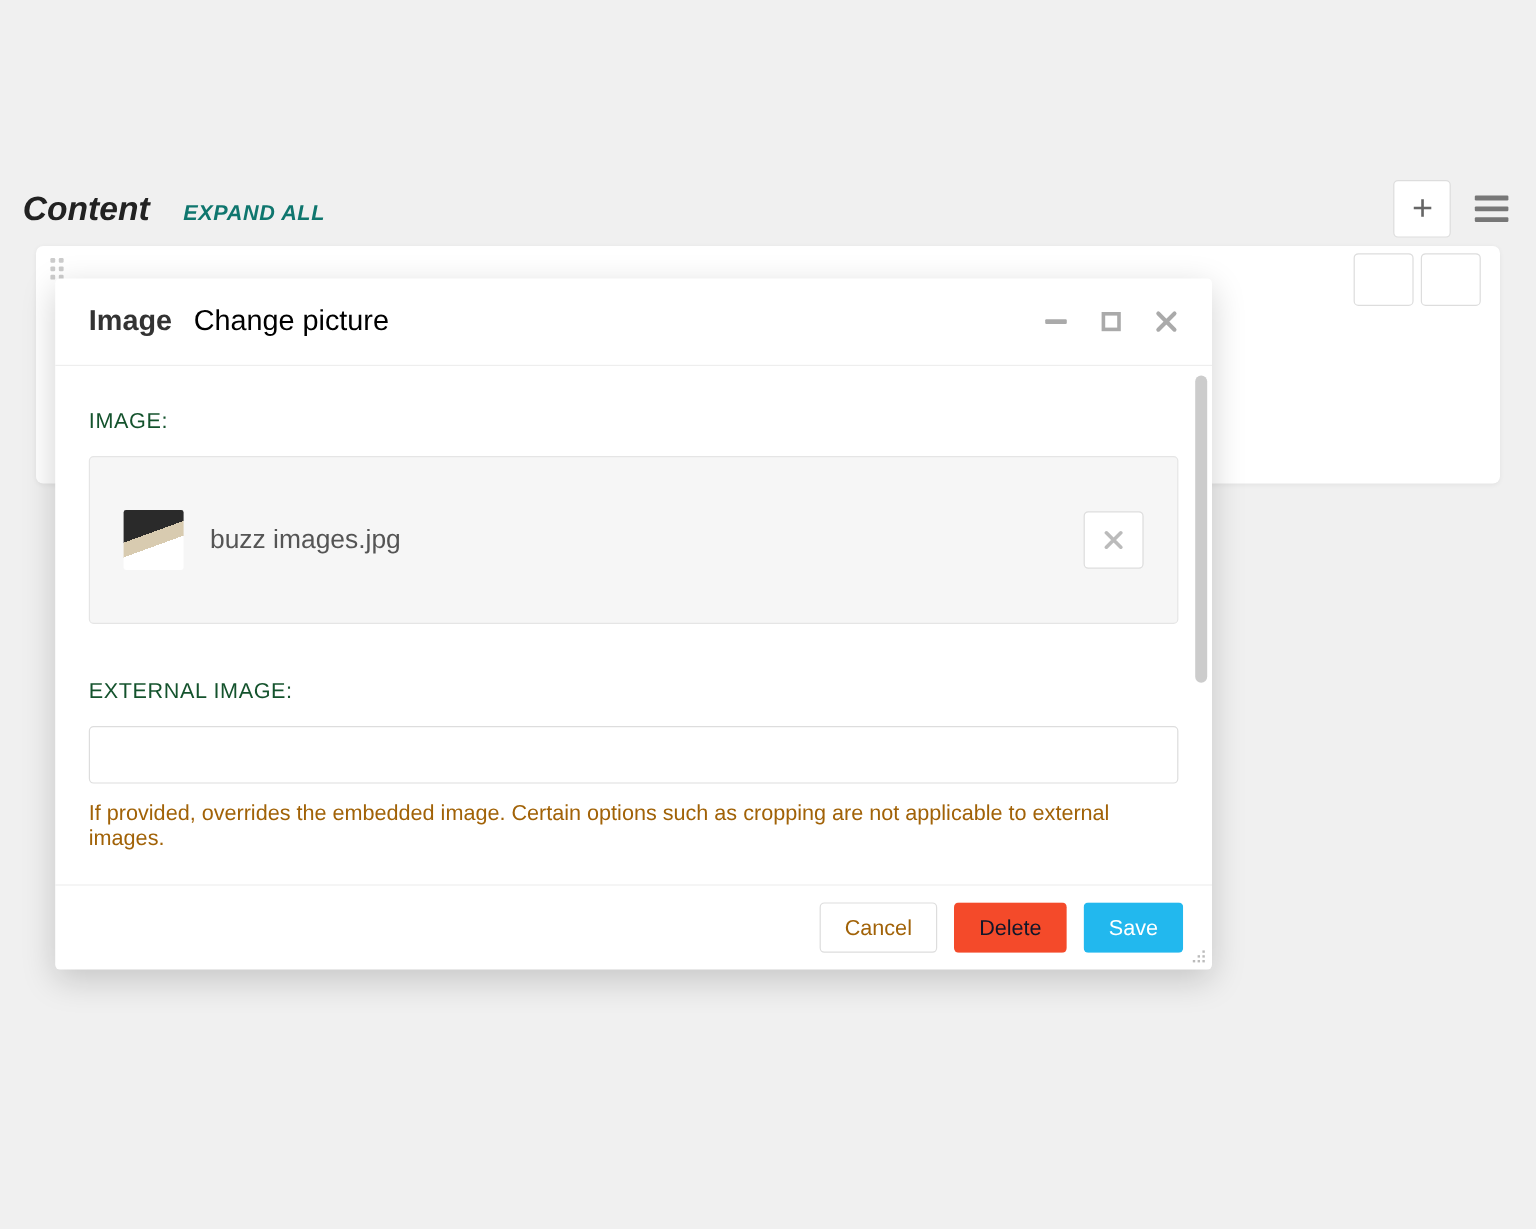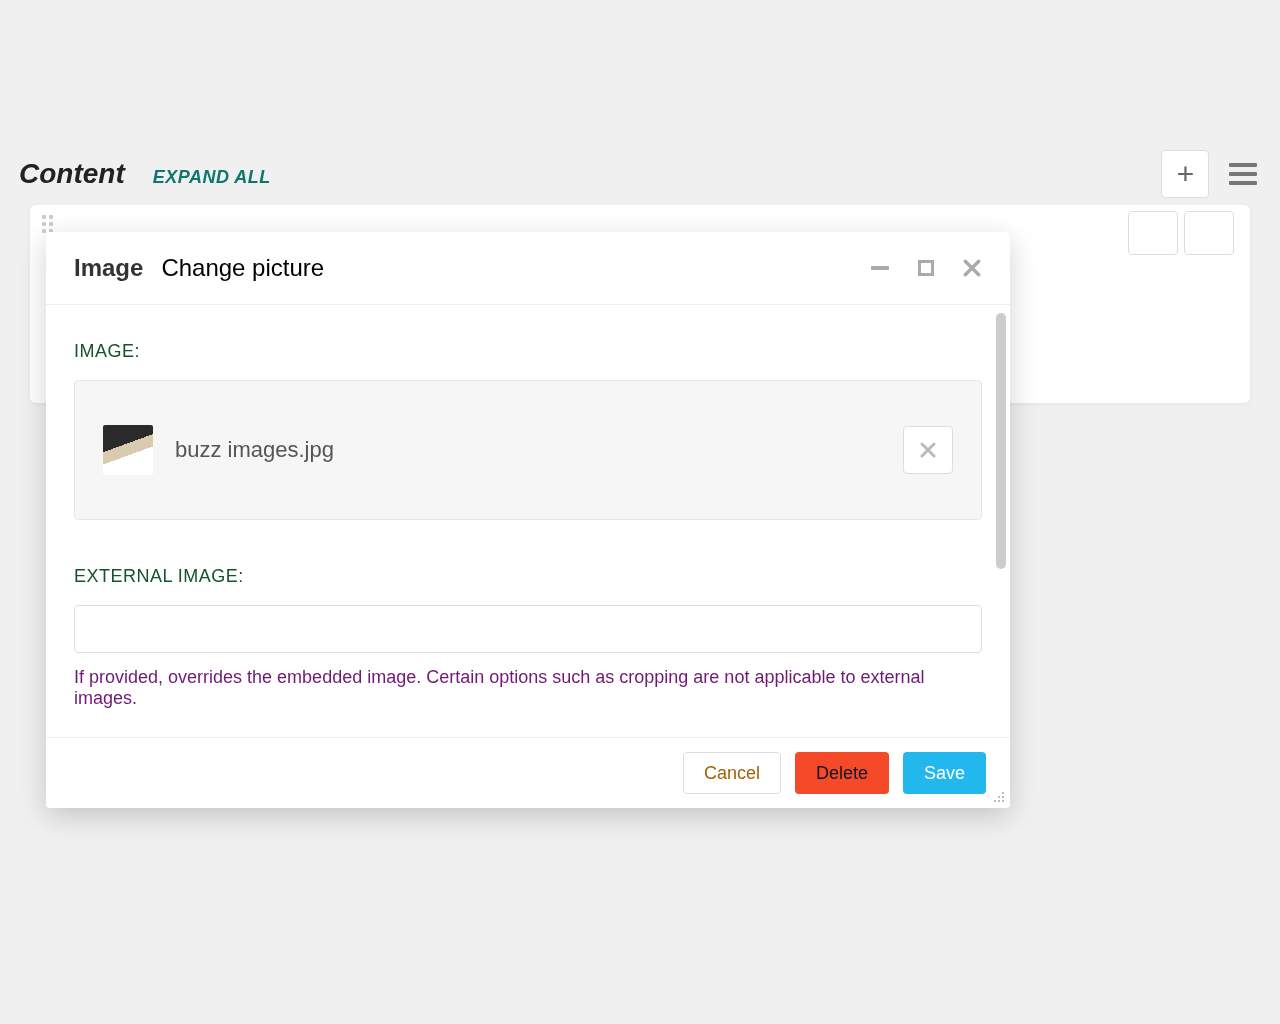--- a/index.html
+++ b/index.html
@@ -222,21 +222,21 @@
     height: 48px;
     border: 1px solid #ddd;
     border-radius: 4px;
     padding: 0 14px;
     font-size: 18px;
     background: #fff;
     margin-bottom: 14px;
   }
   .help-text {
     font-size: 18px;
-    color: #701a75;
+    color: #a16207;
     margin-bottom: 44px;
   }
   .adv-row {
     font-size: 24px;
     color: #444;
   }
   .adv-link { color: #1db4e8; cursor: pointer; }
 
   .scrollbar-track {
     position: absolute;

